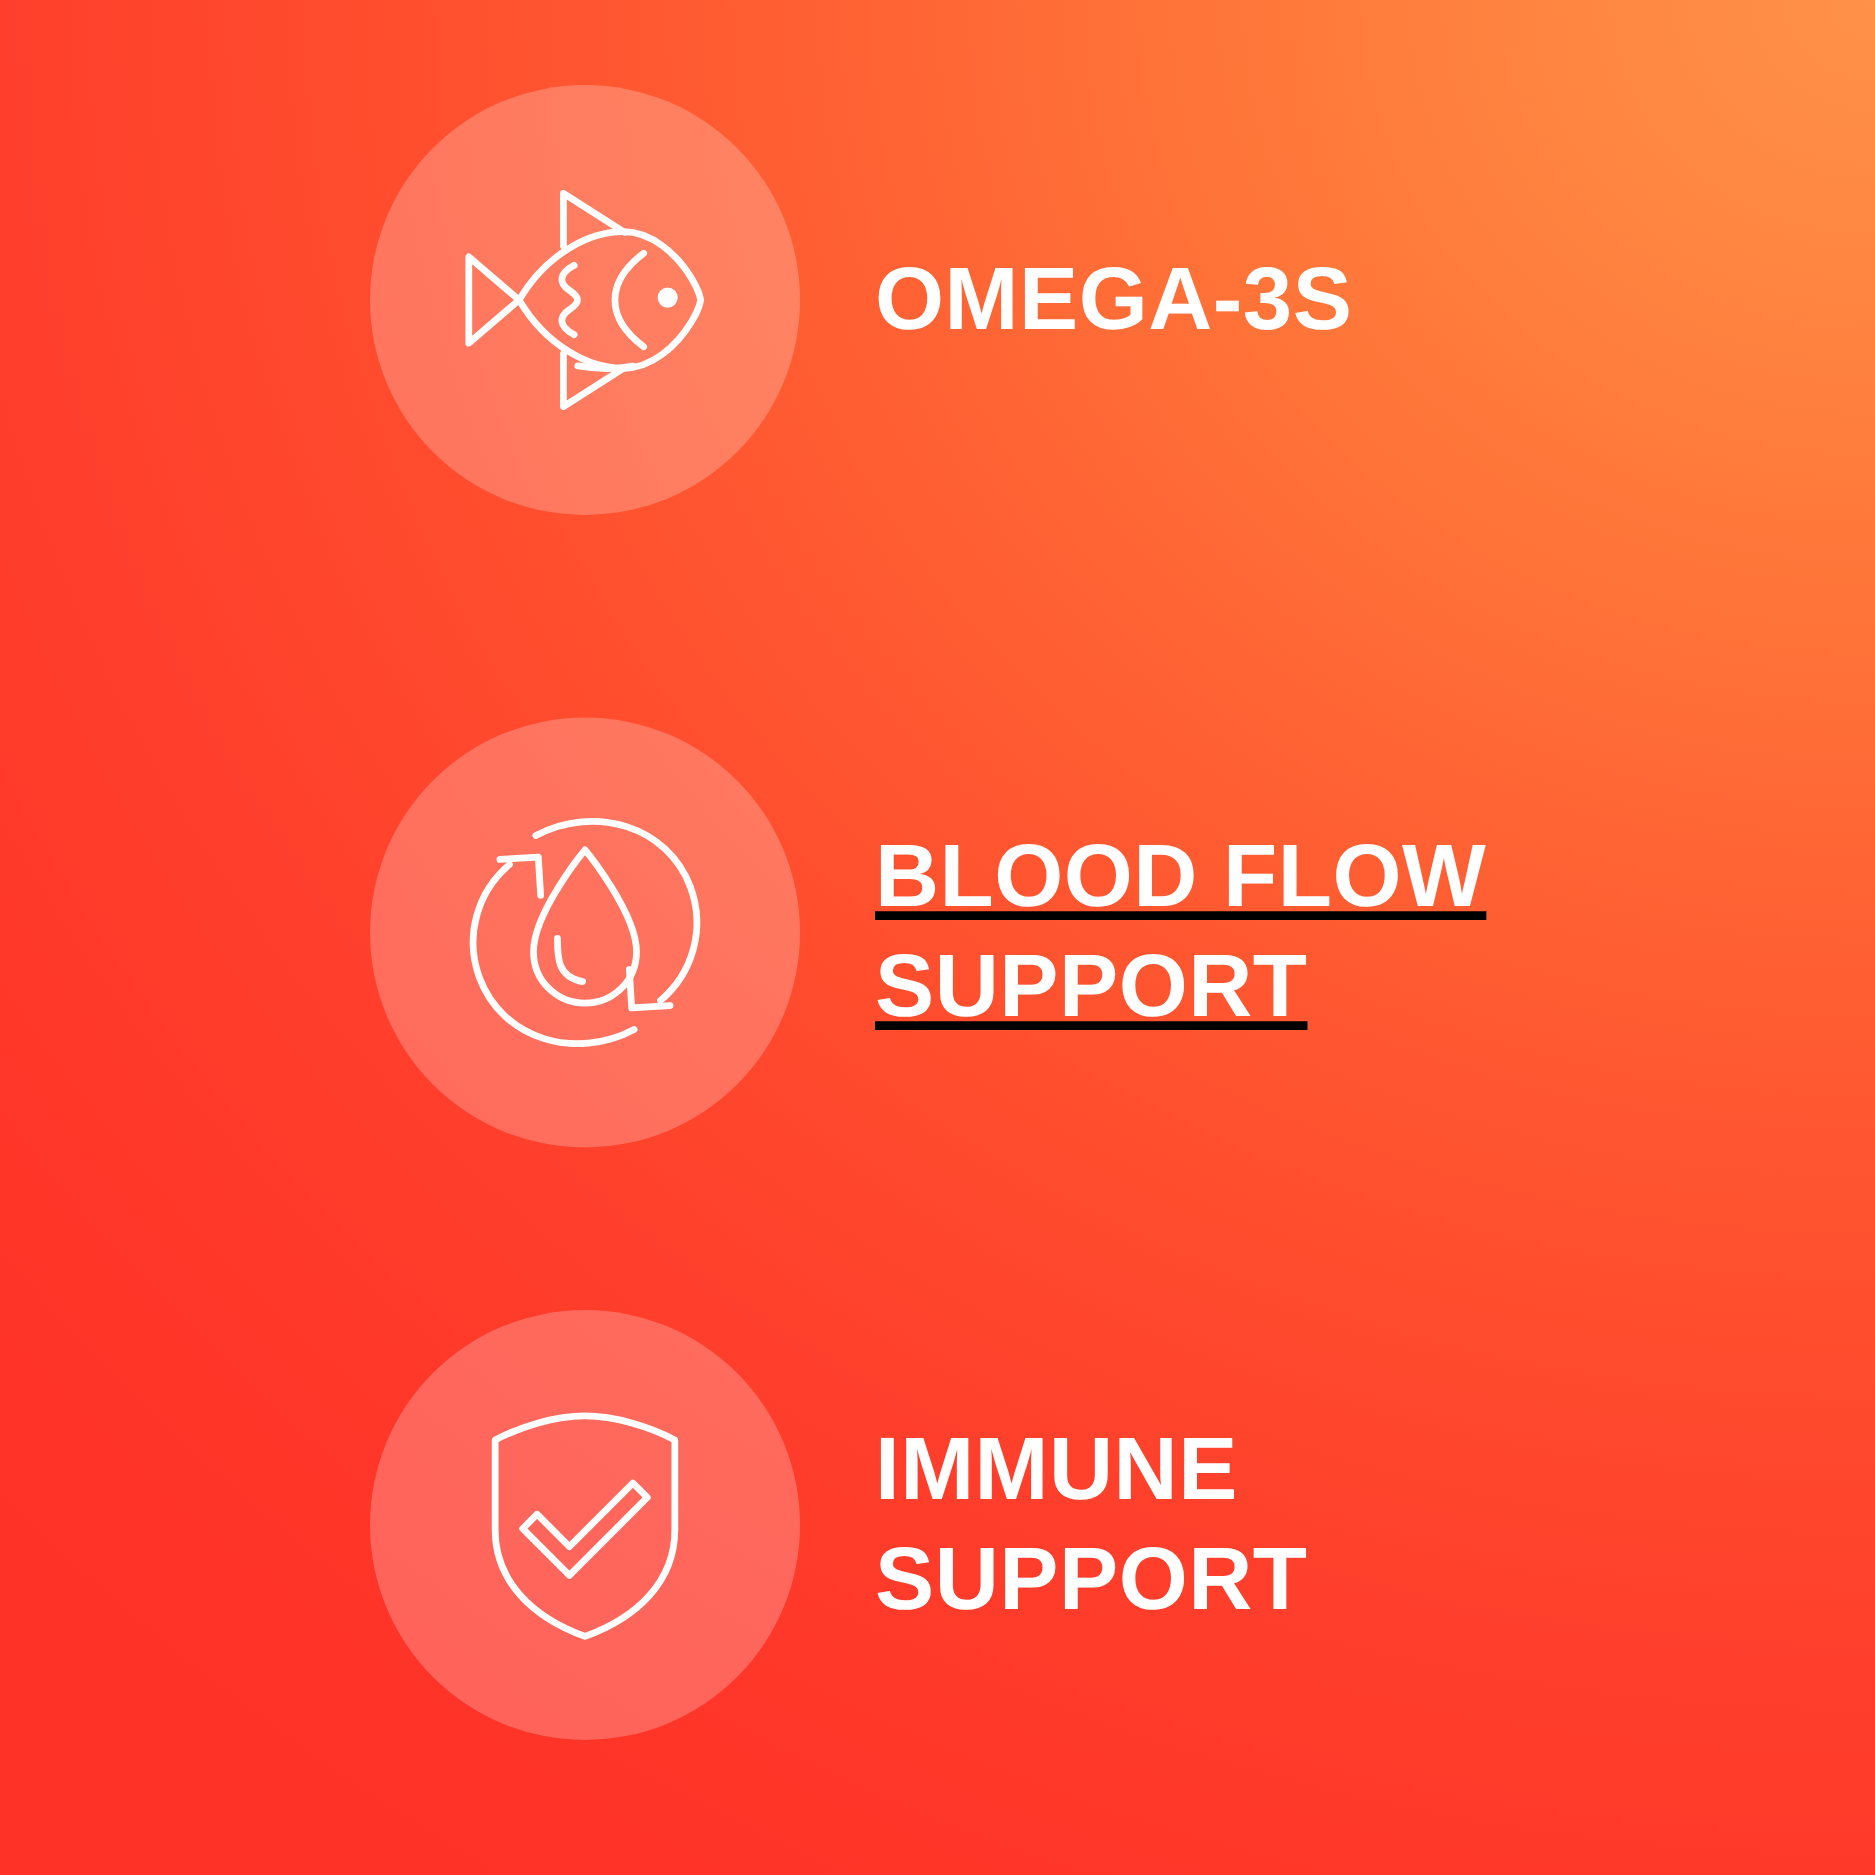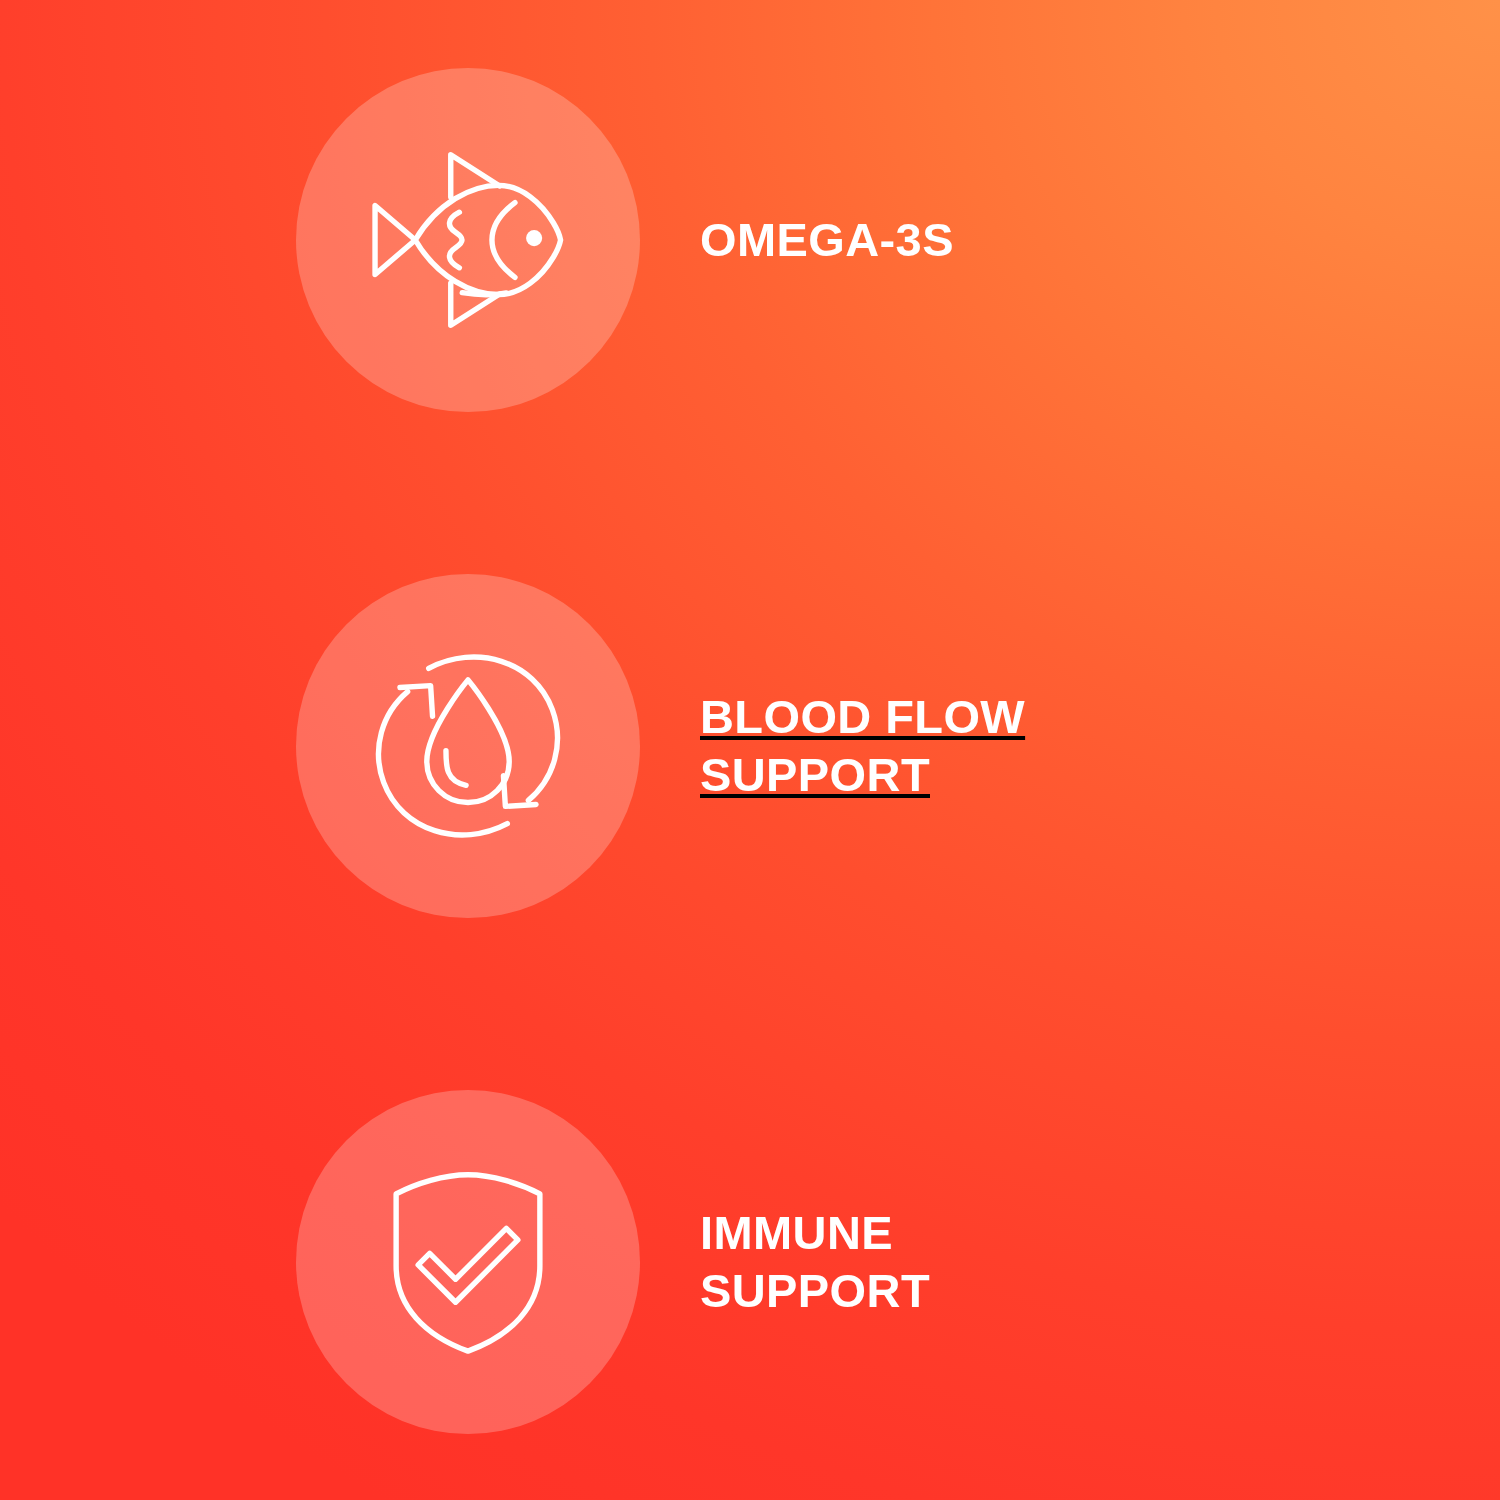--- a/index.html
+++ b/index.html
@@ -40,21 +40,21 @@
   .benefit-row {
     position: absolute;
     display: flex;
     align-items: center;
     left: 0;
     width: 1500px;
   }
 
   .benefit-row[data-row="0"] { top: 68px;   height: 344px; }
   .benefit-row[data-row="1"] { top: 574px;  height: 344px; text-decoration: underline; }
-  .benefit-row[data-row="2"] { top: 1090px; height: 344px; }
+  .benefit-row[data-row="2"] { top: 1048px; height: 344px; }
 
   .icon-badge {
     position: relative;
     flex: 0 0 auto;
     margin-left: 296px;
     width: 344px;
     height: 344px;
     border-radius: 50%;
     background: rgba(255, 255, 255, 0.235);
     display: flex;
@@ -81,21 +81,21 @@
     stroke: none;
   }
 
   
   .benefit-label {
     flex: 0 0 auto;
     margin-left: 60px;
     color: #FFFFFF;
     font-family: "Liberation Sans", sans-serif;
     font-weight: bold;
-    font-size: 47px;
+    font-size: 71px;
     line-height: 1.24;
     letter-spacing: 0.4px;
     text-transform: uppercase;
     white-space: pre-line;
     text-align: left;
   }
 </style>
 </head>
 <body>
 

